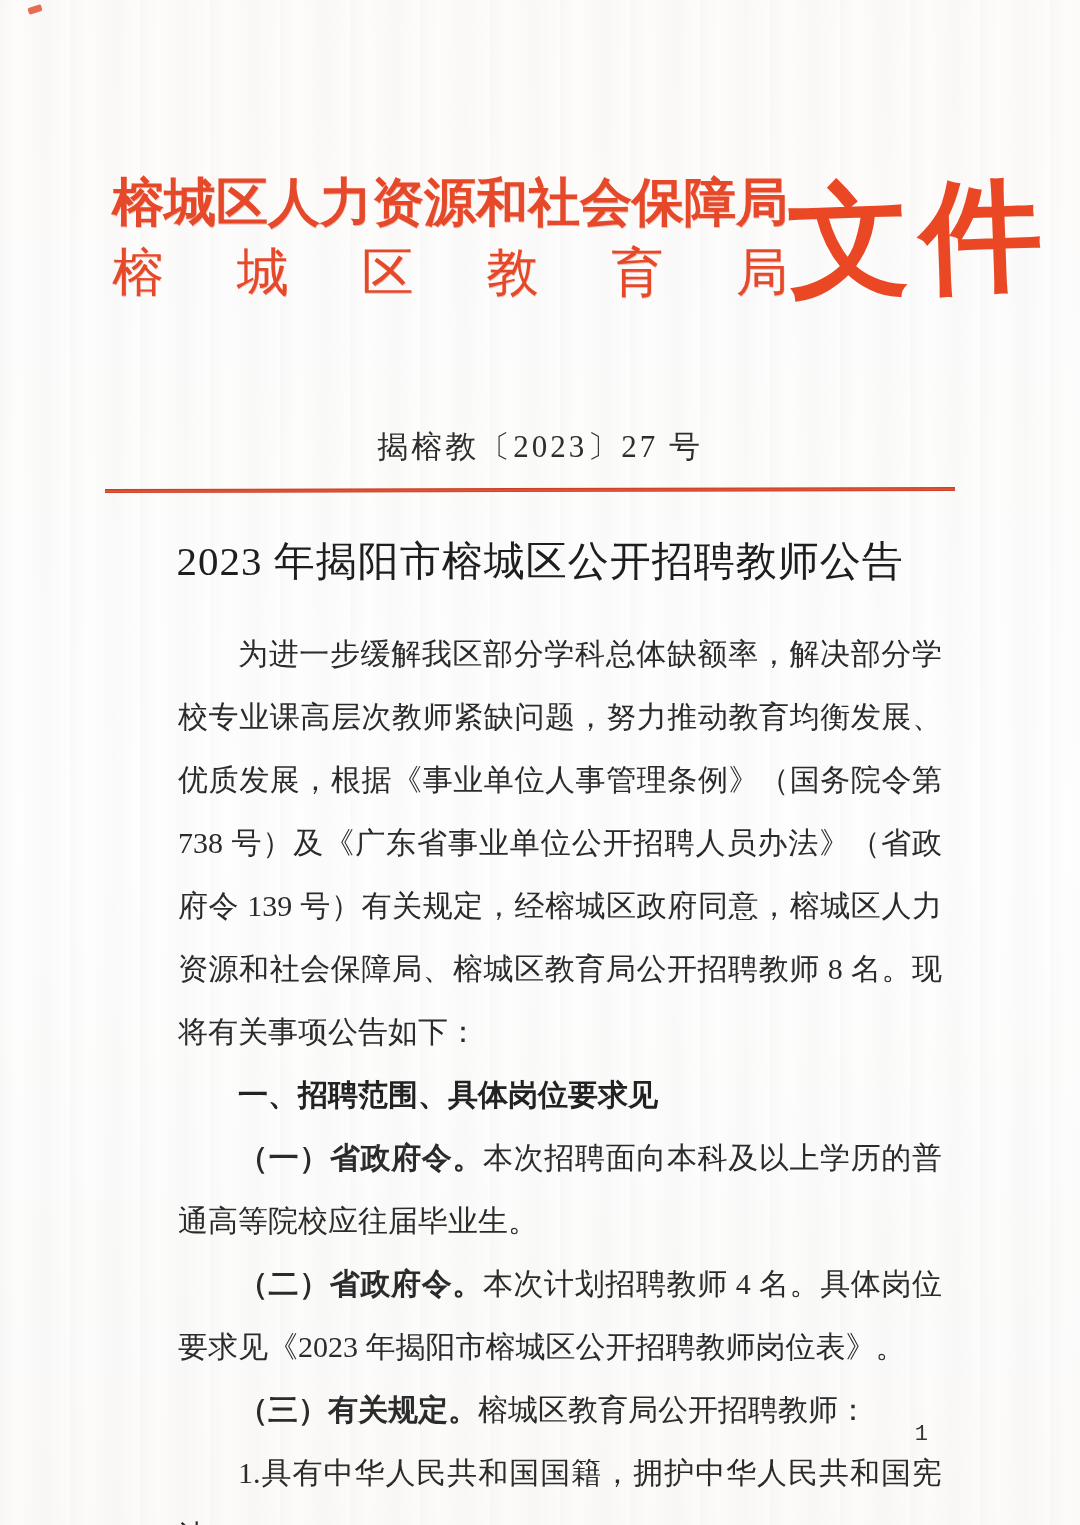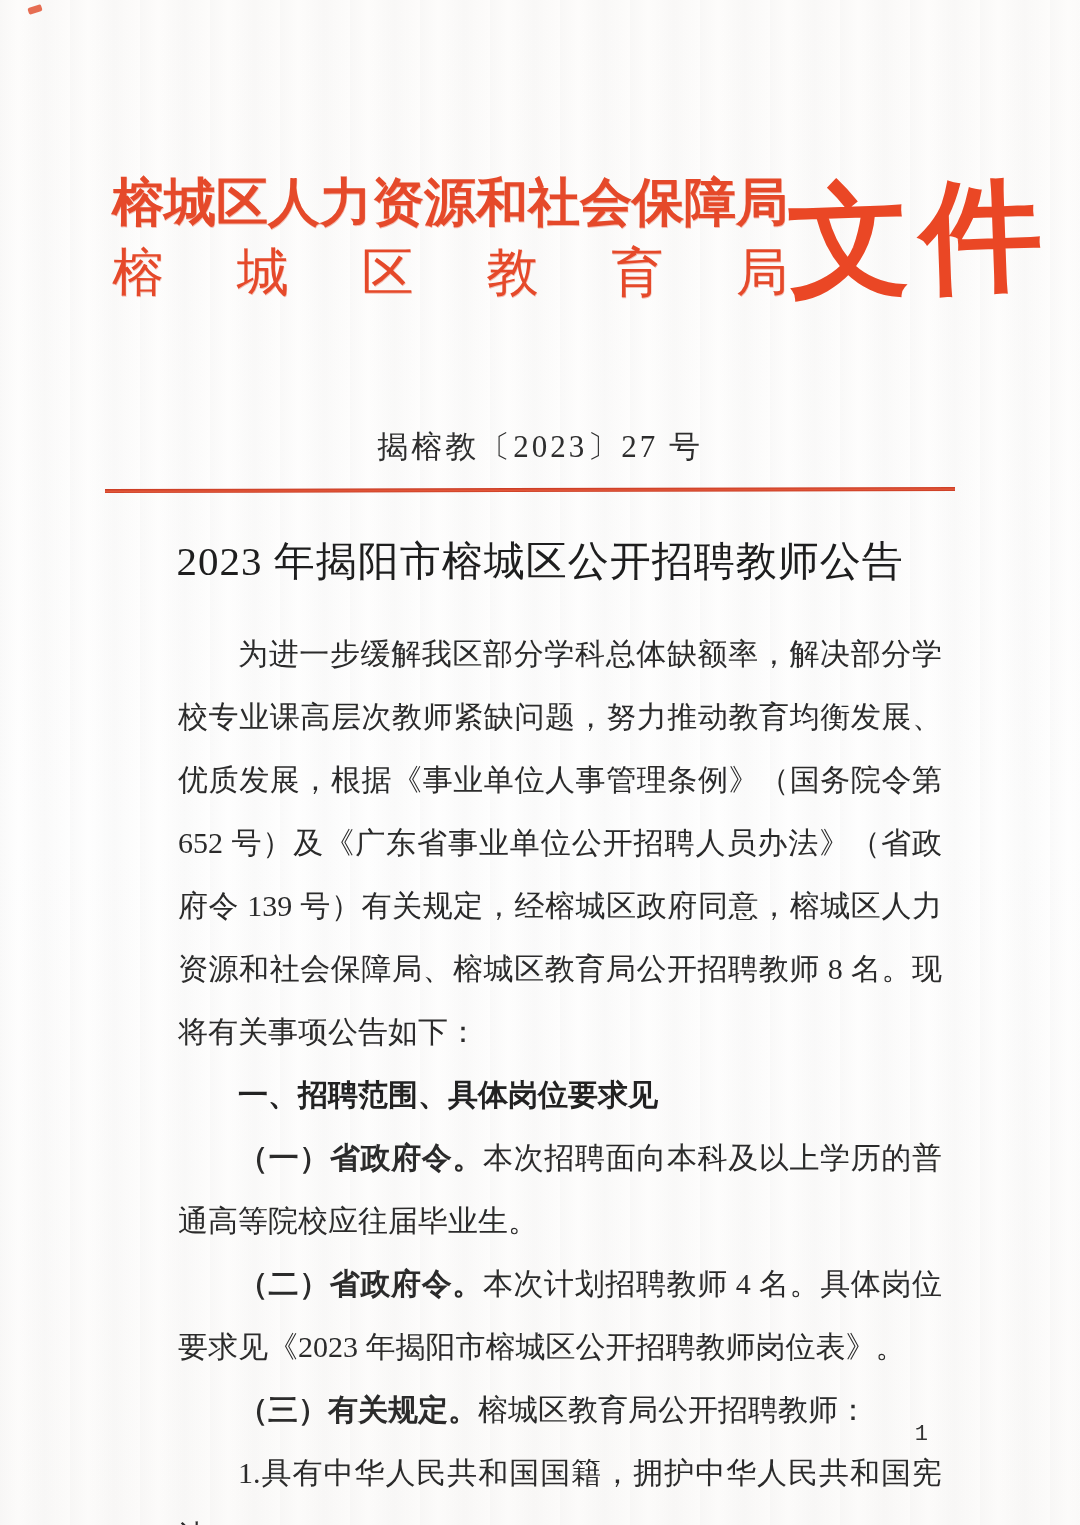--- a/index.html
+++ b/index.html
@@ -139,21 +139,21 @@
   </header>
 
   <div class="doc-number">揭榕教〔2023〕27 号</div>
 
   <div class="red-rule"></div>
 
   <h1 class="doc-title">2023 年揭阳市榕城区公开招聘教师公告</h1>
 
   <main class="doc-body">
 
-    <p class="para-indent">为进一步缓解我区部分学科总体缺额率，解决部分学校专业课高层次教师紧缺问题，努力推动教育均衡发展、优质发展，根据《事业单位人事管理条例》（国务院令第 652 号）及《广东省事业单位公开招聘人员办法》（省政府令 139 号）有关规定，经榕城区政府同意，榕城区人力资源和社会保障局、榕城区教育局公开招聘教师 8 名。现将有关事项公告如下：</p>
+    <p class="para-indent">为进一步缓解我区部分学科总体缺额率，解决部分学校专业课高层次教师紧缺问题，努力推动教育均衡发展、优质发展，根据《事业单位人事管理条例》（国务院令第 738 号）及《广东省事业单位公开招聘人员办法》（省政府令 139 号）有关规定，经榕城区政府同意，榕城区人力资源和社会保障局、榕城区教育局公开招聘教师 8 名。现将有关事项公告如下：</p>
 
     <h2 class="section-heading">一、招聘范围、具体岗位要求见</h2>
 
     <p class="para-indent"><span class="lead">（一）省政府令。</span><span>本次招聘面向本科及以上学历的普通高等院校应往届毕业生。</span></p>
 
     <p class="para-indent"><span class="lead">（二）省政府令。</span><span>本次计划招聘教师 4 名。具体岗位要求见《2023 年揭阳市榕城区公开招聘教师岗位表》。</span></p>
 
     <p class="para-indent"><span class="lead">（三）有关规定。</span><span>榕城区教育局公开招聘教师：</span></p>
 
     <p class="para-indent"><span>1.具有中华人民共和国国籍，拥护中华人民共和国宪法。</span></p>

